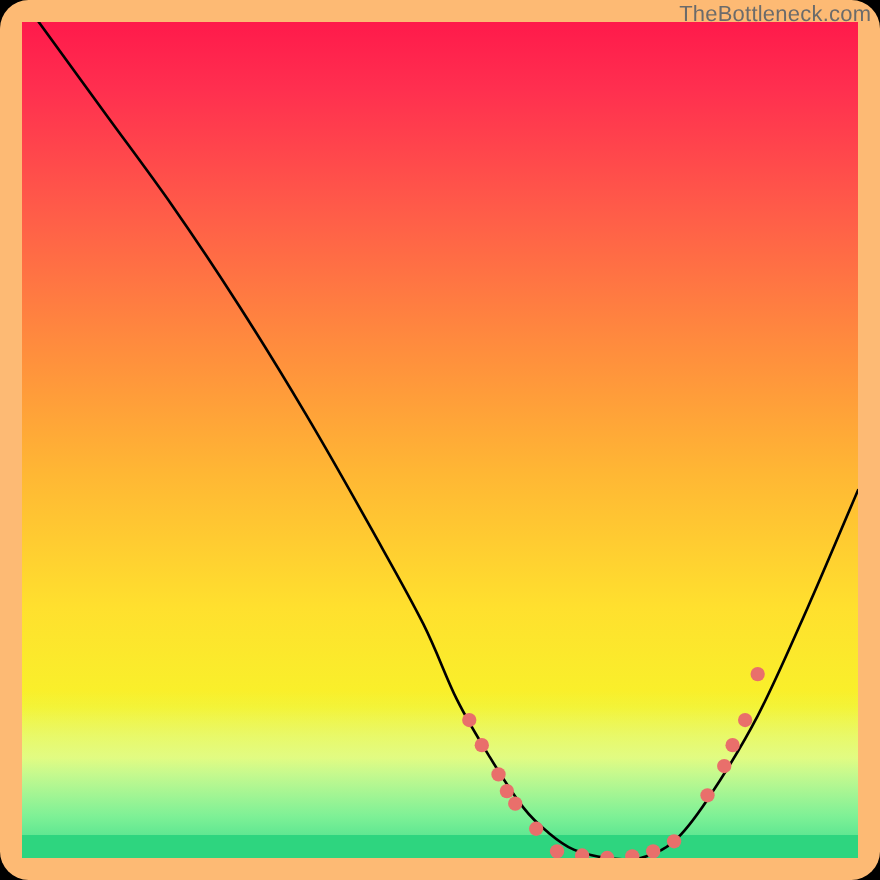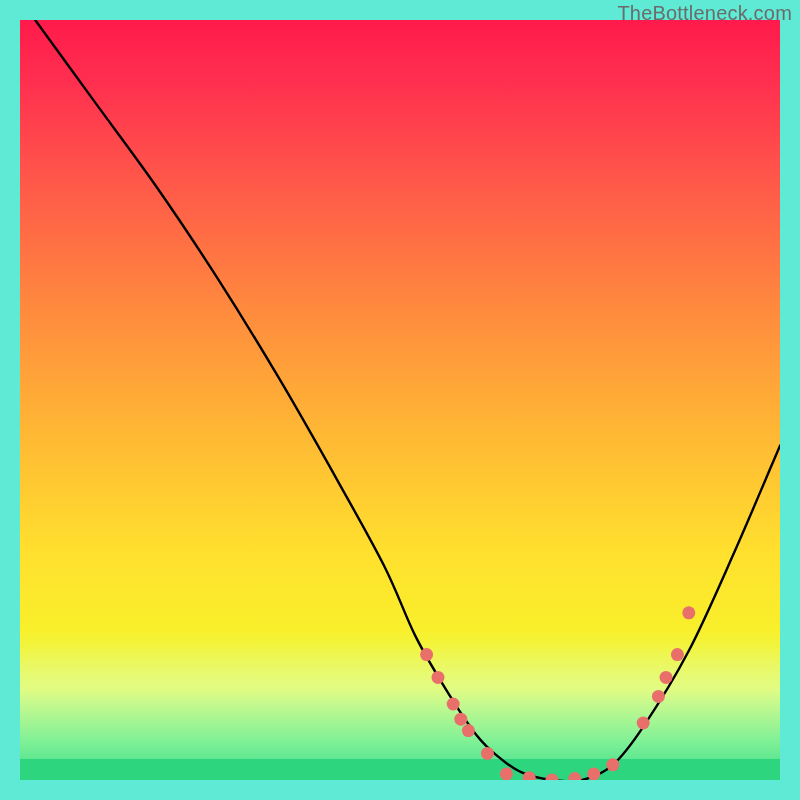--- a/index.html
+++ b/index.html
@@ -8,21 +8,22 @@
     width: 800px;
     height: 800px;
     background: #000;
     overflow: hidden;
     font-family: Arial, Helvetica, sans-serif;
   }
   .stage {
     position: relative;
     width: 800px;
     height: 800px;
-    background: #5eead4;
+    background: #fdba74;
+    border-radius: 26px;
   }
   .plot-area {
     position: absolute;
     left: 20px;
     top: 20px;
     width: 760px;
     height: 760px;
     
     background:
       

